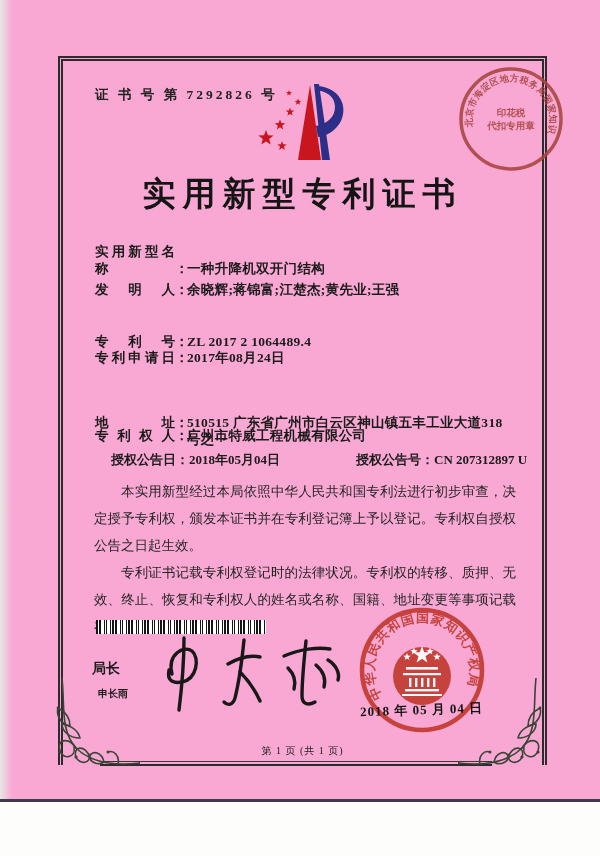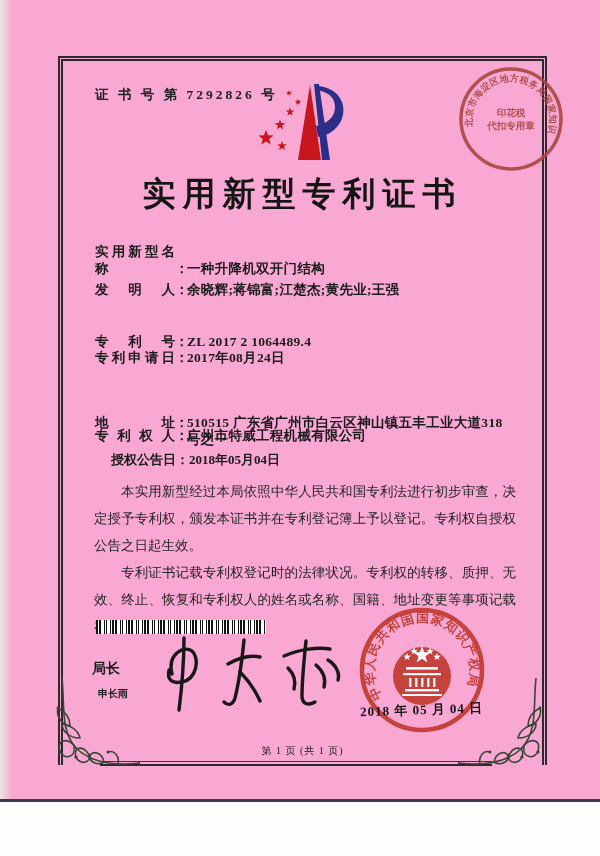--- a/index.html
+++ b/index.html
@@ -162,20 +162,23 @@
   </div>
   <div class="field-row" id="row-4">
     <span class="flabel">专利权人</span><span class="fcolon">：</span><span class="fvalue">广州市特威工程机械有限公司</span>
   </div>
   <div class="field-row" id="row-5">
     <span class="flabel">地址</span><span class="fcolon">：</span><span class="fvalue">510515 广东省广州市白云区神山镇五丰工业大道318号之一</span>
   </div>
   <div id="row-grant">
     <span>
       <span>授权公告日</span><span>：</span><span>2018年05月04日</span>
+    </span>
+    <span id="grant-no-group">
+      <span>授权公告号</span><span>：</span><span>CN 207312897 U</span>
     </span>
   </div>
 
   <div class="paragraphs">
     <p>本实用新型经过本局依照中华人民共和国专利法进行初步审查，决定授予专利权，颁发本证书并在专利登记簿上予以登记。专利权自授权公告之日起生效。</p>
     <p>专利证书记载专利权登记时的法律状况。专利权的转移、质押、无效、终止、恢复和专利权人的姓名或名称、国籍、地址变更等事项记载在专利登记簿上。</p>
   </div>
 
   <div id="barcode"></div>
 

